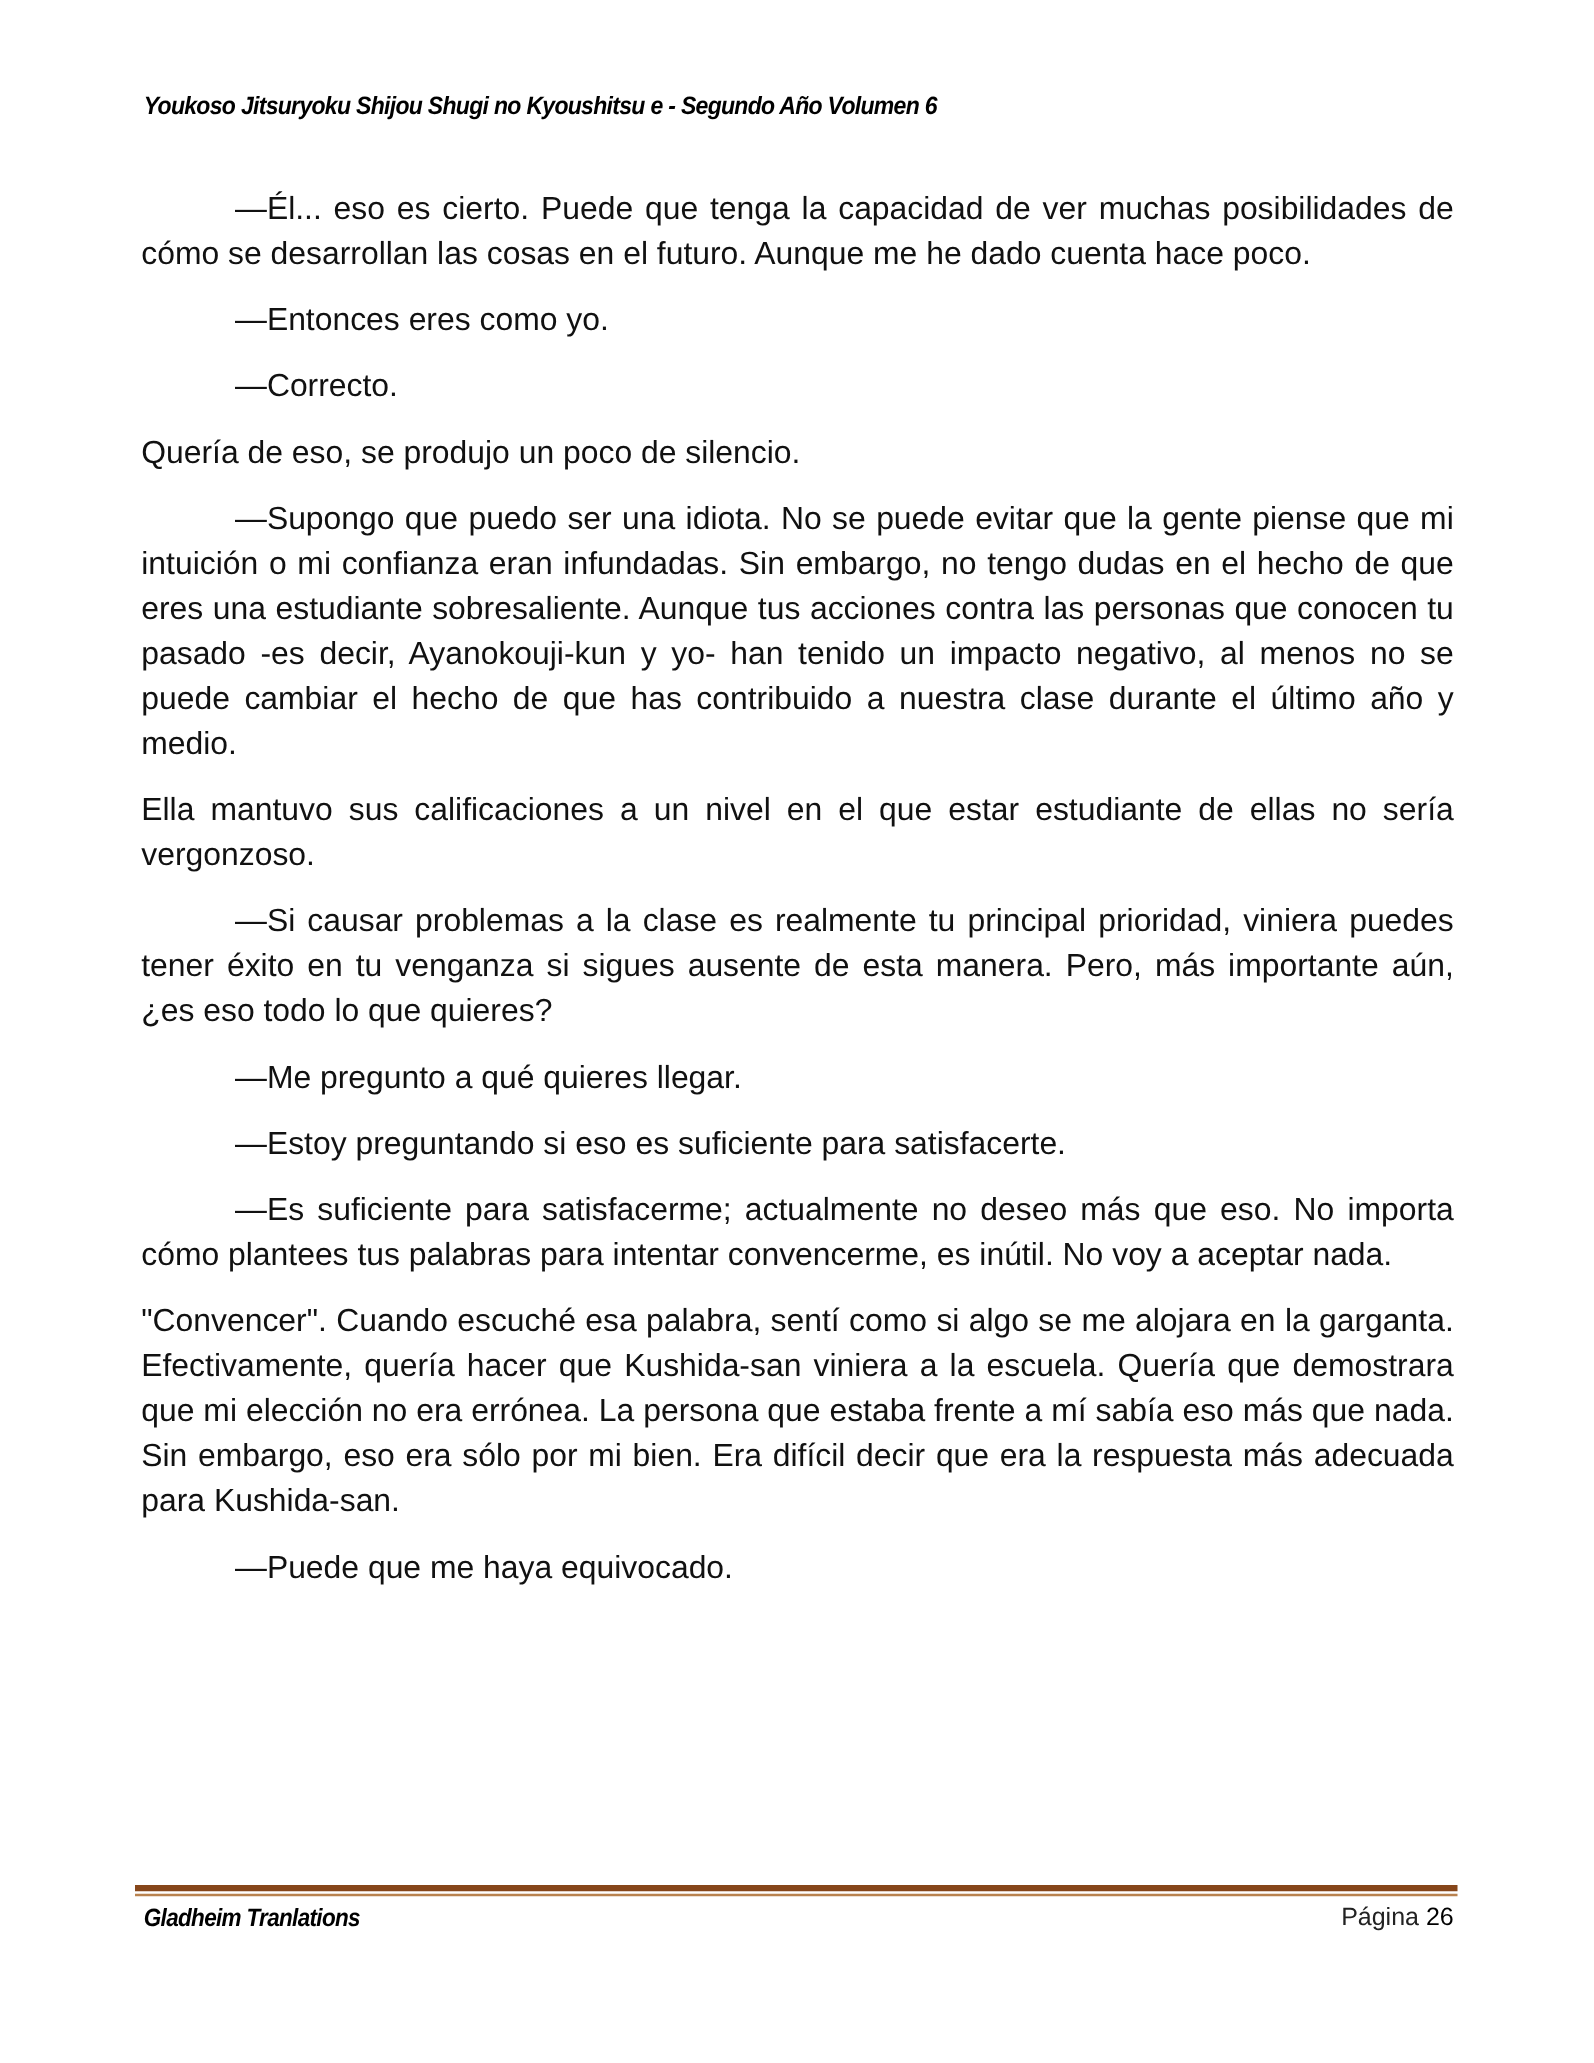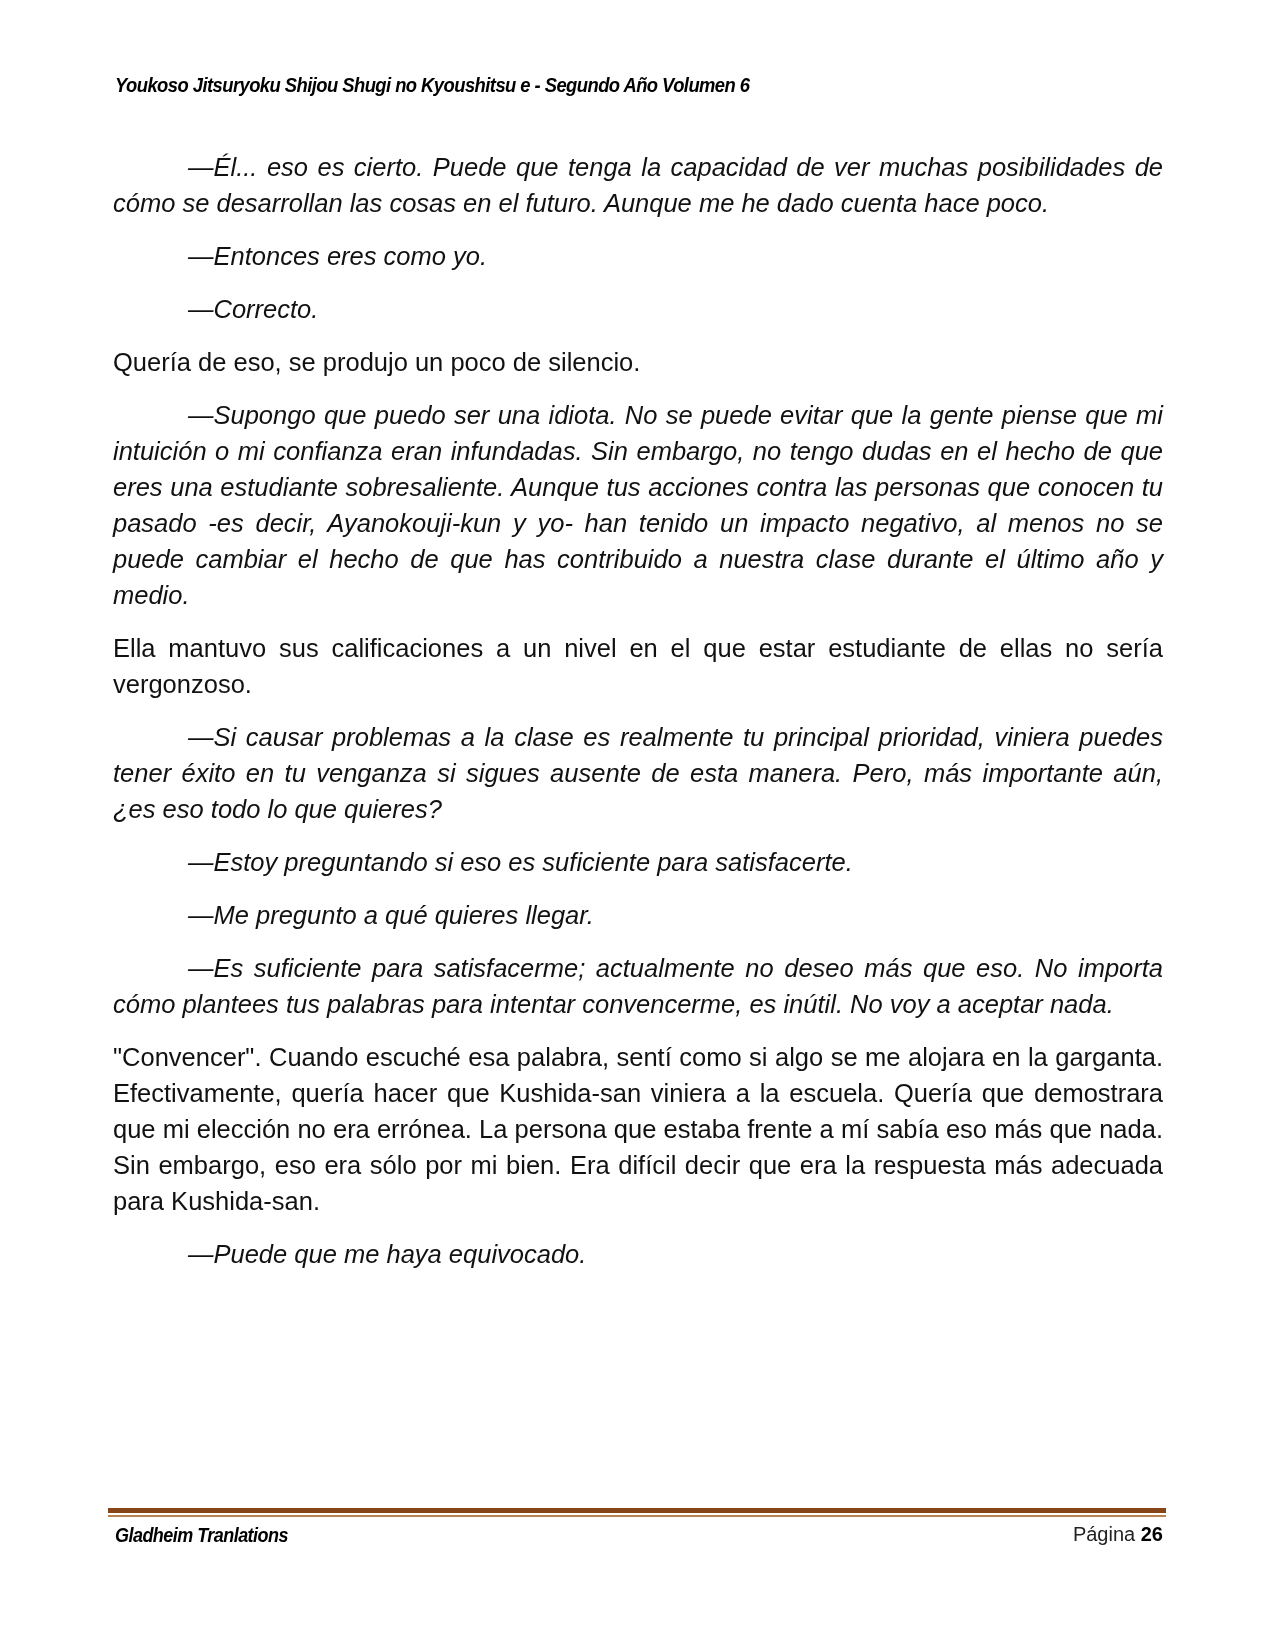--- a/index.html
+++ b/index.html
@@ -37,21 +37,20 @@
     font-size: 25.5px;
     line-height: 36px;
     text-align: justify;
     color: #111;
   }
   .body-text p {
     margin: 0 0 17px 0;
   }
   .body-text p.dialogue {
     text-indent: 75px;
-    font-style: italic;
   }
   .body-text p.narration {
     text-indent: 0;
   }
   .footer-rule {
     position: absolute;
     left: 108px;
     top: 1508px;
     width: 1058px;
     height: 5px;
@@ -82,39 +81,39 @@
   .footer-right {
     position: absolute;
     right: 112px;
     top: 1523px;
     font-family: "Liberation Sans", sans-serif;
     font-size: 20px;
     color: #222;
     white-space: nowrap;
   }
   .footer-right .page-num {
-    font-weight: bold;
+    font-weight: normal;
     color: #000;
   }
 </style>
 </head>
 <body>
 
 <div class="page-header">Youkoso Jitsuryoku Shijou Shugi no Kyoushitsu e - Segundo Año Volumen 6</div>
 
 <div class="body-text">
   <p class="dialogue">—Él... eso es cierto. Puede que tenga la capacidad de ver muchas posibilidades de cómo se desarrollan las cosas en el futuro. Aunque me he dado cuenta hace poco.</p>
   <p class="dialogue">—Entonces eres como yo.</p>
   <p class="dialogue">—Correcto.</p>
   <p class="narration">Quería de eso, se produjo un poco de silencio.</p>
   <p class="dialogue">—Supongo que puedo ser una idiota. No se puede evitar que la gente piense que mi intuición o mi confianza eran infundadas. Sin embargo, no tengo dudas en el hecho de que eres una estudiante sobresaliente. Aunque tus acciones contra las personas que conocen tu pasado -es decir, Ayanokouji-kun y yo- han tenido un impacto negativo, al menos no se puede cambiar el hecho de que has contribuido a nuestra clase durante el último año y medio.</p>
   <p class="narration">Ella mantuvo sus calificaciones a un nivel en el que estar estudiante de ellas no sería vergonzoso.</p>
   <p class="dialogue">—Si causar problemas a la clase es realmente tu principal prioridad, viniera puedes tener éxito en tu venganza si sigues ausente de esta manera. Pero, más importante aún, ¿es eso todo lo que quieres?</p>
+  <p class="dialogue">—Me pregunto a qué quieres llegar.</p>
   <p class="dialogue">—Estoy preguntando si eso es suficiente para satisfacerte.</p>
-  <p class="dialogue">—Me pregunto a qué quieres llegar.</p>
   <p class="dialogue">—Es suficiente para satisfacerme; actualmente no deseo más que eso. No importa cómo plantees tus palabras para intentar convencerme, es inútil. No voy a aceptar nada.</p>
   <p class="narration">"Convencer". Cuando escuché esa palabra, sentí como si algo se me alojara en la garganta. Efectivamente, quería hacer que Kushida-san viniera a la escuela. Quería que demostrara que mi elección no era errónea. La persona que estaba frente a mí sabía eso más que nada. Sin embargo, eso era sólo por mi bien. Era difícil decir que era la respuesta más adecuada para Kushida-san.</p>
   <p class="dialogue">—Puede que me haya equivocado.</p>
 </div>
 
 <div class="footer-rule"></div>
 <div class="footer-rule-thin"></div>
 
 <div class="footer-left">Gladheim Tranlations</div>
 <div class="footer-right">

